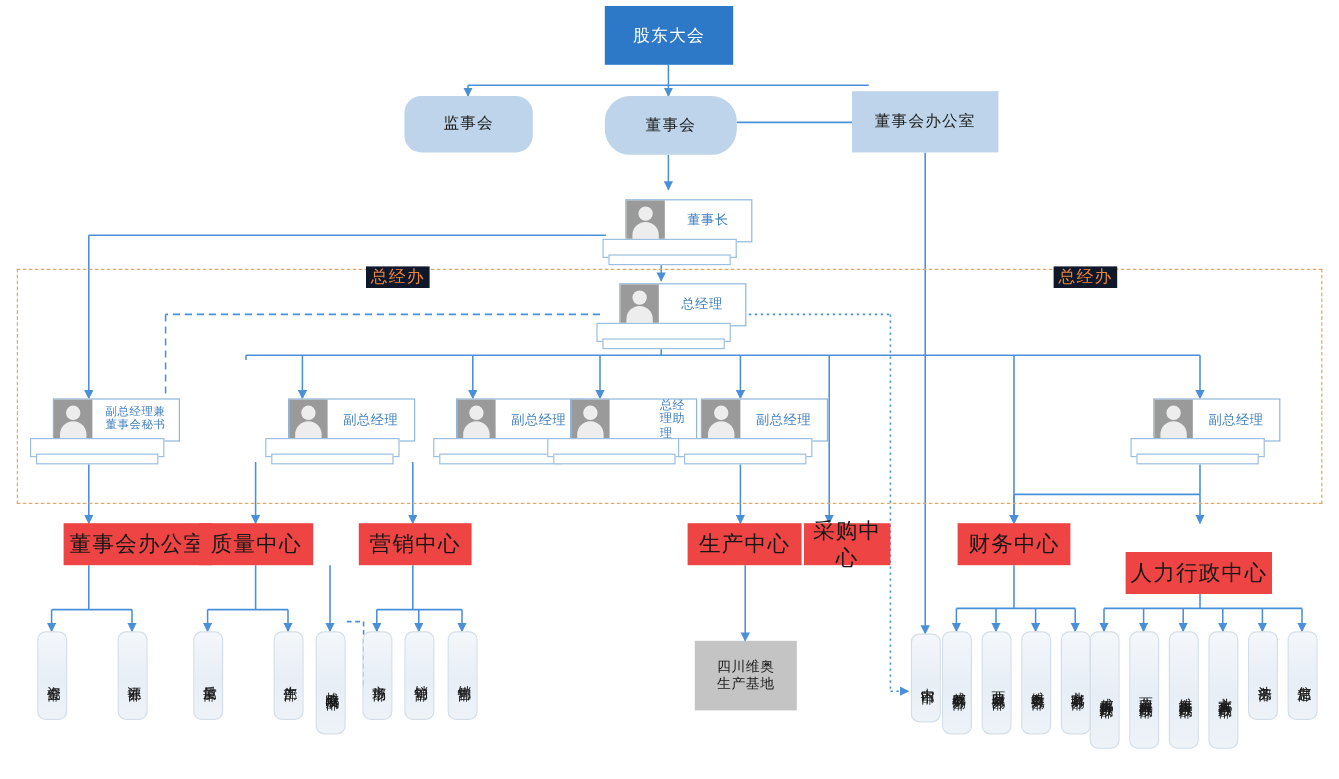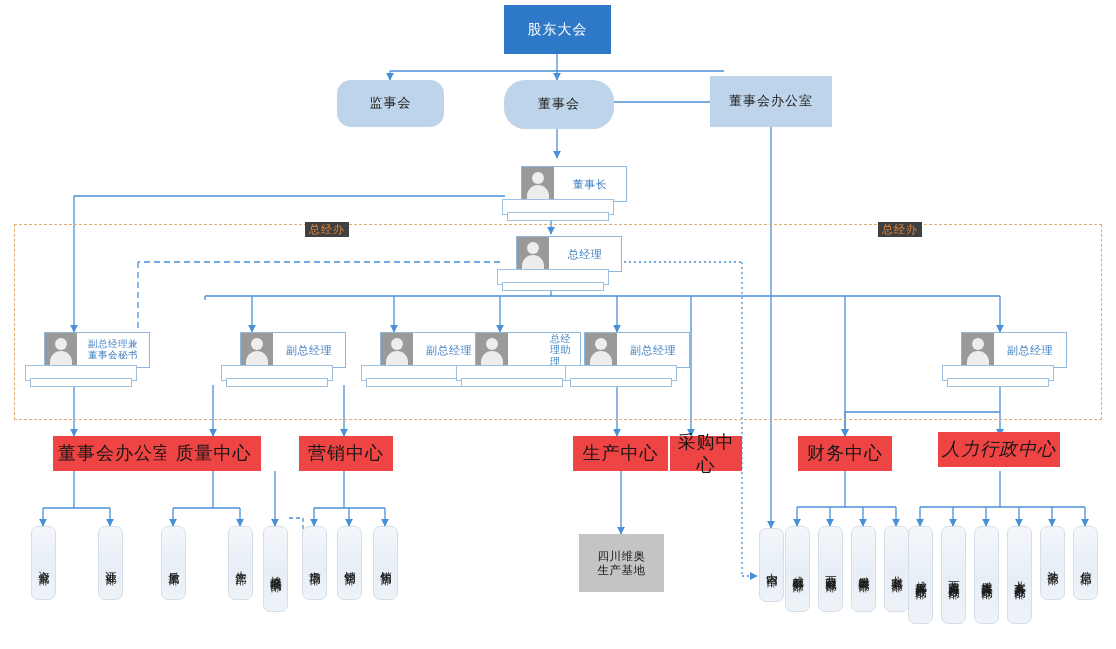--- a/index.html
+++ b/index.html
@@ -40,22 +40,22 @@
   .person .ttl{flex:1;display:flex;align-items:center;justify-content:center;
        font-size:11px;color:#3d7fc1;letter-spacing:0.5px;line-height:1.15;padding:0 2px;}
   .person .ttl.two{font-size:9.5px;}
   .person .base1{position:absolute;left:-3px;top:33px;width:110px;height:14px;
        background:#ffffff;border:1px solid #9dbfe0;}
   .person .base2{position:absolute;left:2px;top:46px;width:100px;height:7px;
        background:#ffffff;border:1px solid #9dbfe0;}
 
   
   .region{position:absolute;box-sizing:border-box;border:1px dashed #e0a96d;}
-  .region-lbl{position:absolute;color:#e8873a;font-size:11px;letter-spacing:1px;
-       background:#404040;padding:0 4px;}
+  .region-lbl{position:absolute;color:#e8873a;font-size:14px;letter-spacing:1px;
+       background:#0f172a;padding:0 4px;}
 </style>
 </head>
 <body>
 
 <div id="stage">
 
   <svg id="wires" viewBox="0 0 1116 649">
     <defs>
       <marker id="arr" markerWidth="7" markerHeight="7" refX="5.4" refY="3" orient="auto">
         <path d="M0,0 L6,3 L0,6 z" fill="#4A90D9"></path>
@@ -271,21 +271,21 @@
     <div class="base1"></div>
       <div class="base2"></div>
   </div>
 
   <div class="node n-gray" style="left:53px;top:436px;width:124px;height:35px;">董事会办公室</div>
   <div class="node n-gray" style="left:166px;top:436px;width:95px;height:35px;">质量中心</div>
   <div class="node n-gray" style="left:299px;top:436px;width:94px;height:35px;">营销中心</div>
   <div class="node n-gray" style="left:573px;top:436px;width:95px;height:35px;">生产中心</div>
   <div class="node n-gray" style="left:670px;top:436px;width:72px;height:35px;">采购中心</div>
   <div class="node n-gray" style="left:798px;top:436px;width:94px;height:35px;">财务中心</div>
-  <div class="node n-gray" style="left:938px;top:432px;width:122px;height:35px;font-style:italic;">人力行政中心</div>
+  <div class="node n-gray" style="left:938px;top:460px;width:122px;height:35px;">人力行政中心</div>
 
   <div class="node n-gray2" style="left:579px;top:534px;width:85px;height:58px;flex-direction:column;">
     <span>四川维奥</span>
     <span>生产基地</span>
   </div>
 
   <div class="vnode" style="left:31px;top:526px;width:25px;height:74px;">
     <span>资金部</span>
     </div>
 

